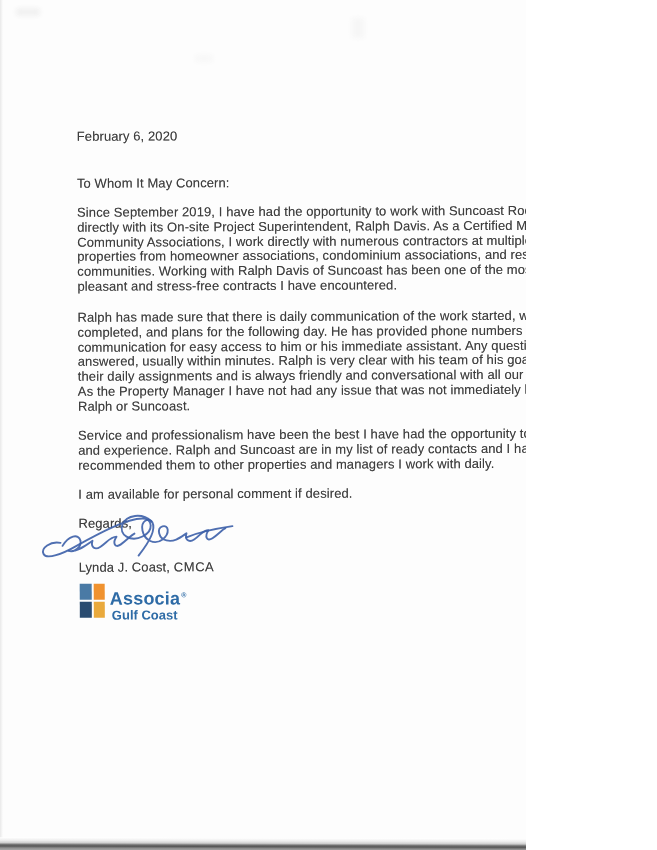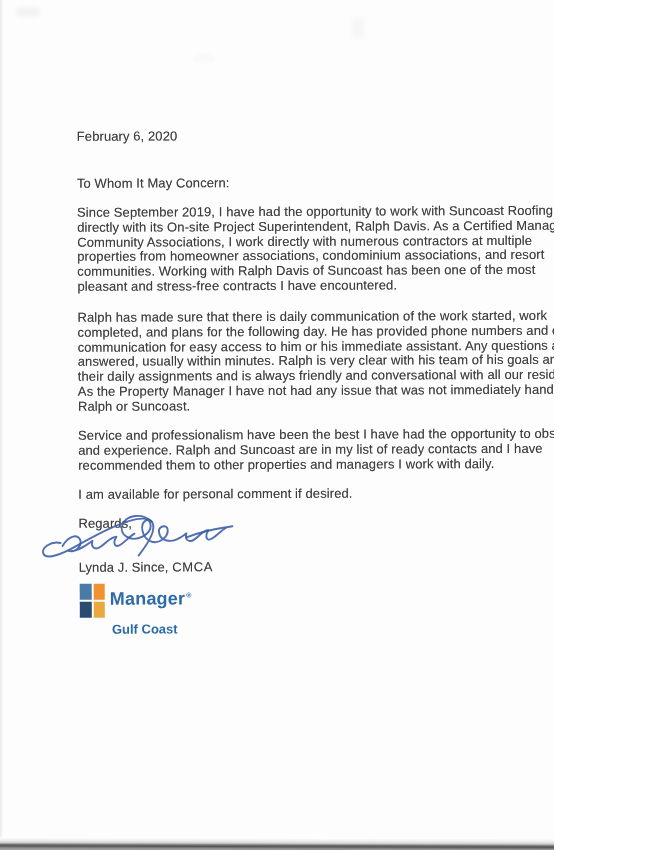--- a/index.html
+++ b/index.html
@@ -8,21 +8,20 @@
     background: #ffffff;
   }
   .page {
     position: relative;
     width: 526px;
     height: 850px;
     background: #fdfdfd;
     overflow: hidden;
     font-family: "Liberation Sans", sans-serif;
     color: #3e3e3e;
-    padding-left: 28px;
   }
   .page::before { 
     content: "";
     position: absolute;
     left: 0; top: 0; bottom: 0;
     width: 3px;
     background: linear-gradient(to right, #e9e9e9, rgba(255,255,255,0));
   }
   .letter {
     position: absolute;
@@ -98,21 +97,21 @@
   }
   .brand-line .tm {
     font-size: 7px;
     vertical-align: super;
     margin-left: 1px;
   }
   .region-line {
     font-size: 13px;
     font-weight: bold;
     line-height: 14px;
-    margin-top: 15px;
+    margin-top: 1px;
     margin-left: 2px;
     white-space: nowrap;
   }
   
   .scan-bottom {
     position: absolute;
     left: -6px;
     right: -6px;
     top: 838px;
     height: 14px;
@@ -167,31 +166,31 @@
 
     <div class="signature-wrap">
       <svg width="204" height="58" viewBox="0 0 204 58">
         <path class="sig-stroke" d="M113 12 C104 3 88 5 84 15 C80 25 92 33 104 27 C116 21 114 9 104 9 C88 9 60 24 38 36 C24 44 8 50 5 44 C2 38 12 31 22 33" style="stroke: rgb(60, 95, 168);"></path>
         <path class="sig-stroke" d="M24 36 C30 26 40 23 42 31 C43 37 36 43 30 41 C38 43 48 35 54 31 C52 37 56 41 62 37 C68 33 72 27 78 27 C74 33 76 39 82 35 C88 31 92 26 96 24" style="stroke: rgb(60, 95, 168);"></path>
         <path class="sig-stroke" d="M100 46 C108 36 118 21 114 13 C111 7 102 11 104 21 C106 31 116 36 124 30 C132 24 130 15 124 17 C118 19 120 29 128 31 C136 33 142 28 148 24 C146 30 150 34 156 30 C162 26 164 21 170 21 C166 27 168 33 174 29 C180 25 183 21 187 19" style="stroke: rgb(60, 95, 168);"></path>
         <path class="sig-stroke" d="M148 28 C160 23 180 19 194 17" style="stroke: rgb(60, 95, 168);"></path>
       </svg>
     </div>
 
-    <div class="txt typed-name"><span>Lynda J. Since,</span> <span class="cred">CMCA</span></div>
+    <div class="txt typed-name"><span>Lynda J. Coast,</span> <span class="cred">CMCA</span></div>
 
     <div class="logo">
       <div class="logo-mark">
         <div class="sq" style="background: rgb(74, 122, 165);"></div>
         <div class="sq" style="background: rgb(240, 146, 47);"></div>
         <div class="sq" style="background: rgb(42, 76, 112);"></div>
         <div class="sq" style="background: rgb(233, 169, 60);"></div>
       </div>
       <div class="logo-text" style="color: rgb(46, 107, 166);">
-        <div class="brand-line"><span>Manager</span><span class="tm">®</span></div>
+        <div class="brand-line"><span>Associa</span><span class="tm">®</span></div>
         <div class="region-line">Gulf Coast</div>
       </div>
     </div>
 
   </div>
 
   <div class="smudge smudge-a"></div>
   <div class="smudge smudge-b"></div>
   <div class="smudge smudge-c"></div>
   <div class="scan-bottom"></div>

